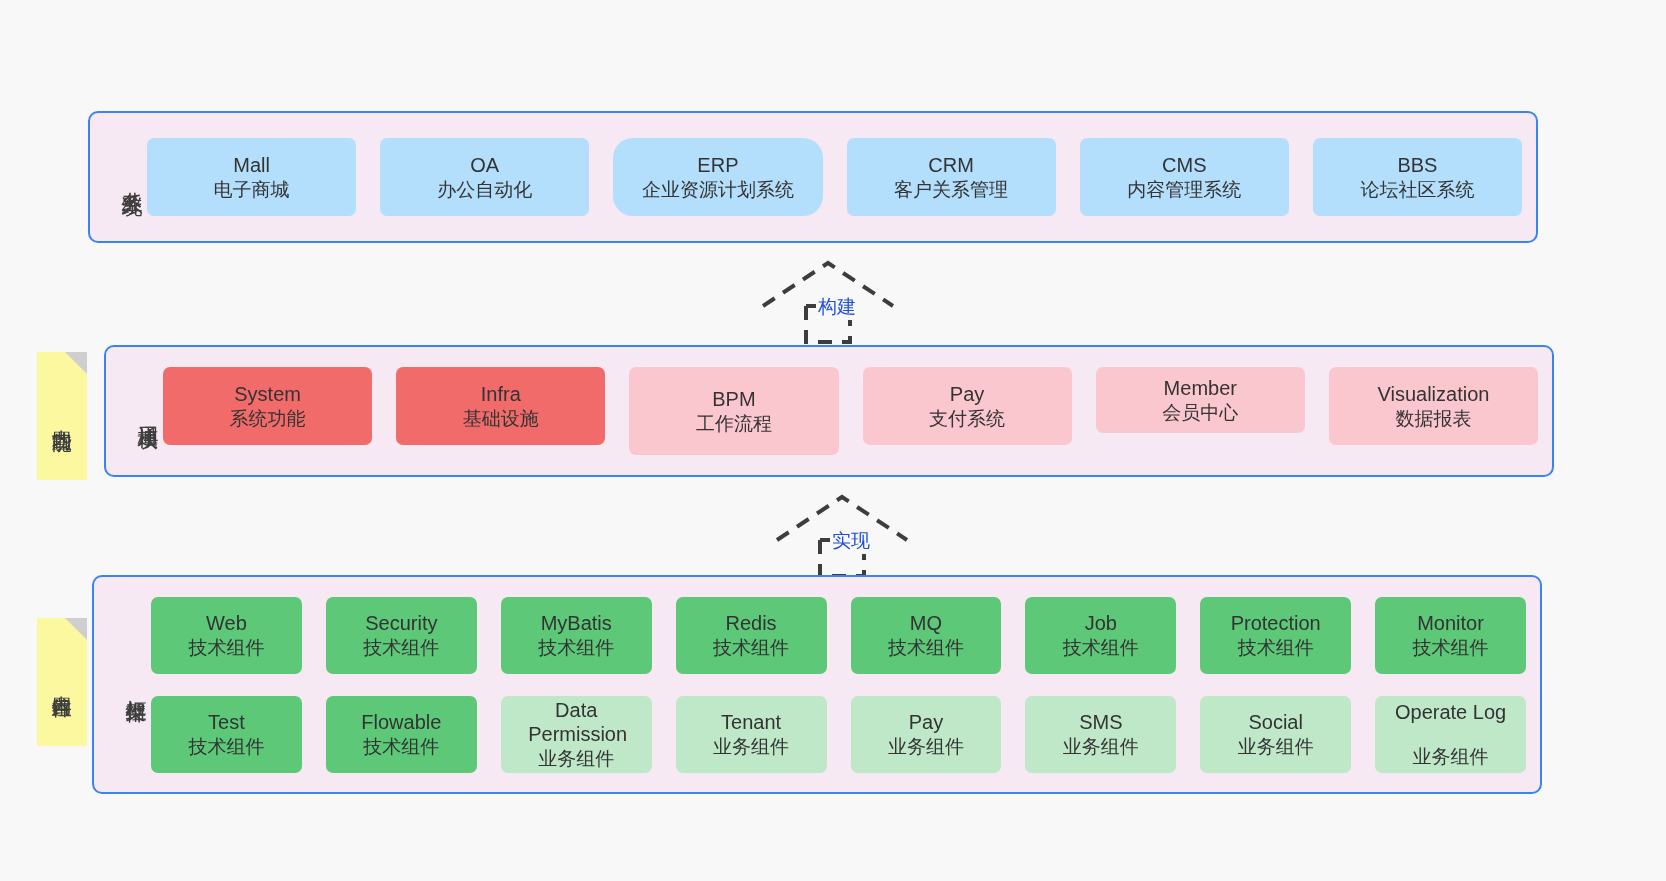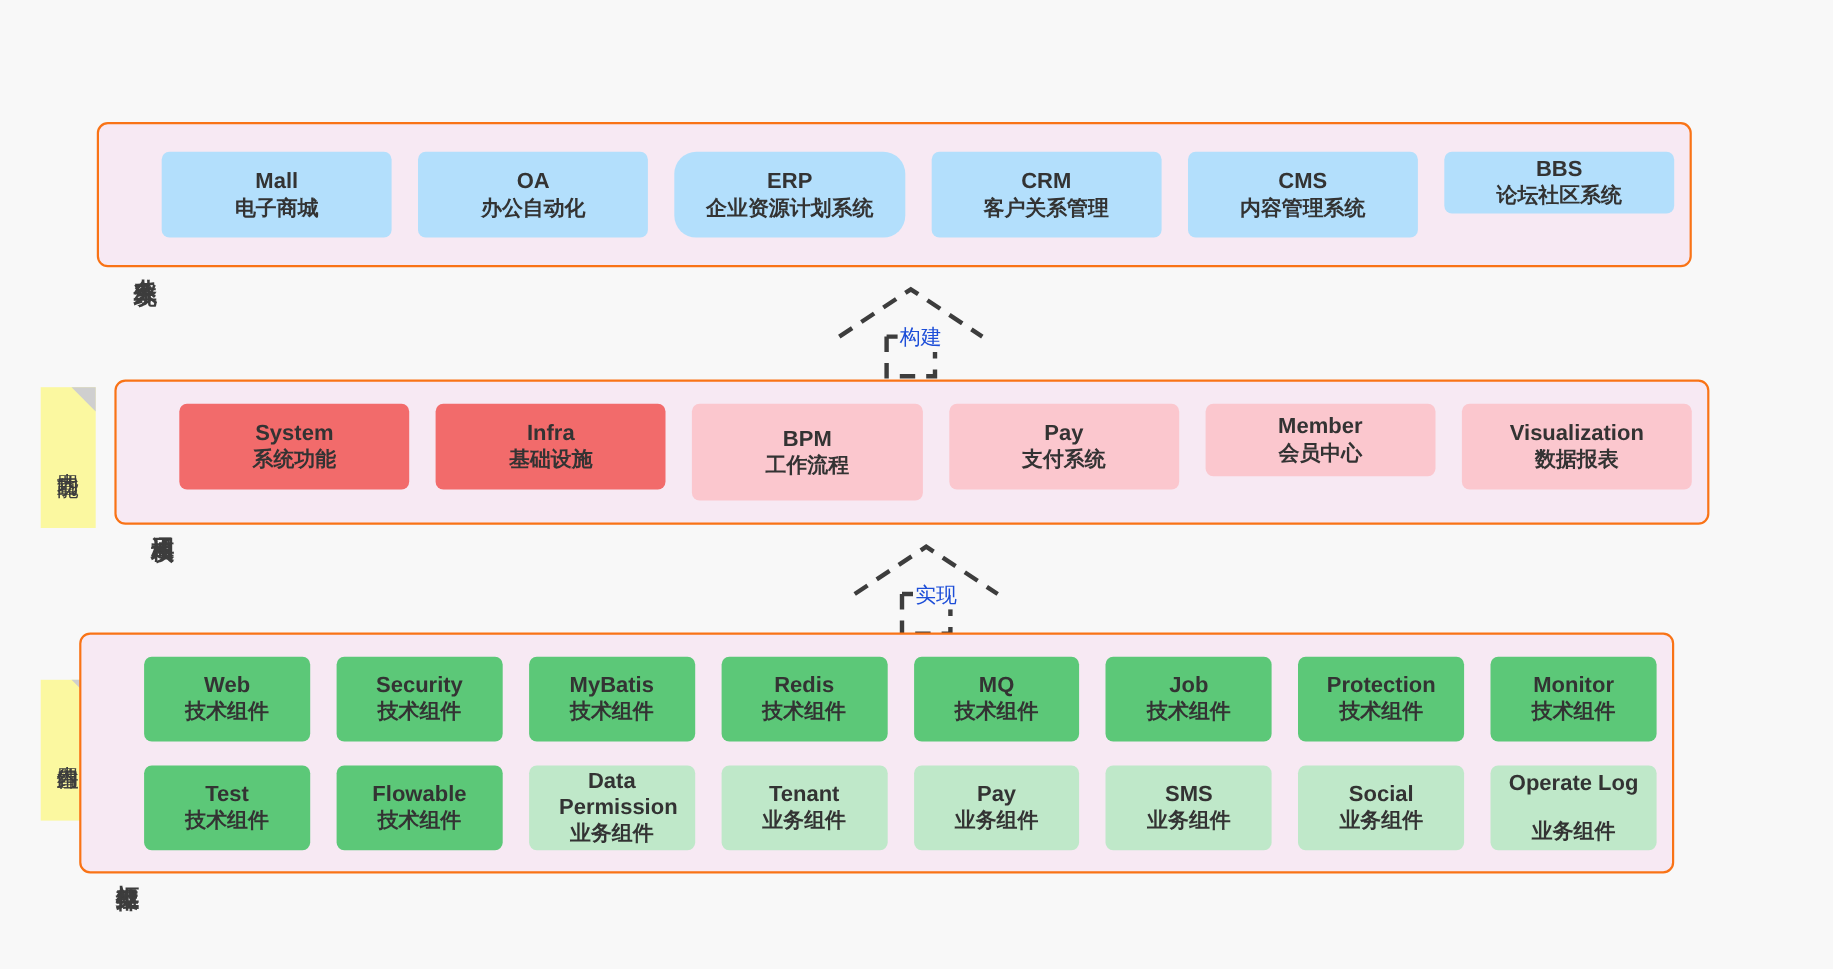--- a/index.html
+++ b/index.html
@@ -10,26 +10,25 @@
     color:#333333;
     position:relative;
     overflow:hidden;
   }
   .canvas{position:absolute;left:0;top:0;width:1666px;height:881px;}
 
   
   .layer{
     position:absolute;
     box-sizing:border-box;
-    border:2px solid #f97316;
+    border:2px solid #3b82f6;
     border-radius:10px;
     background:#f7e9f3;
     display:flex;
-    align-items:flex-end;
-    font-weight:bold;
+    align-items:center;
   }
   .layer-title{
     width:44px;
     flex:0 0 44px;
     font-size:21px;
     line-height:1.12;
     color:#3d3d3d;
     text-align:center;
     writing-mode:vertical-rl;
     text-orientation:upright;
@@ -140,21 +139,21 @@
           <div class="cn">企业资源计划系统</div>
         </div>
         <div class="card c-blue" style="height:78px;">
           <div class="en">CRM</div>
           <div class="cn">客户关系管理</div>
         </div>
         <div class="card c-blue" style="height:78px;">
           <div class="en">CMS</div>
           <div class="cn">内容管理系统</div>
         </div>
-        <div class="card c-blue" style="height:56px;">
+        <div class="card c-blue" style="height:78px;">
           <div class="en">BBS</div>
           <div class="cn">论坛社区系统</div>
         </div>
       </div>
     </div>
   </div>
 
   <div class="arrow" style="left:758px;top:258px;width:140px;height:86px;">
     <svg width="140" height="86" viewBox="0 0 140 86">
       <path d="M5 48 L70 5 L135 48" fill="none" stroke="#3d3d3d" stroke-width="4" stroke-dasharray="14 10" stroke-linecap="butt"></path>
@@ -208,21 +207,21 @@
       <path d="M48 48 L48 84 L92 84 L92 48" fill="none" stroke="#3d3d3d" stroke-width="4" stroke-dasharray="14 10"></path>
     </svg>
     <div class="arrow-label" style="left:58px;top:36px;">实现</div>
   </div>
 
   <div class="note" style="left:37px;top:618px;width:50px;height:128px;">
     <span class="fold"></span>
     <span class="note-txt">内置组件</span>
   </div>
 
-  <div class="layer" style="left:72px;top:575px;width:1450px;height:219px;">
+  <div class="layer" style="left:92px;top:575px;width:1450px;height:219px;">
     <div class="layer-title">框架组件</div>
     <div class="layer-body">
 
       <div class="row">
         <div class="card c-green" style="height:77px;">
           <div class="en">Web</div>
           <div class="cn">技术组件</div>
         </div>
         <div class="card c-green" style="height:77px;">
           <div class="en">Security</div>

